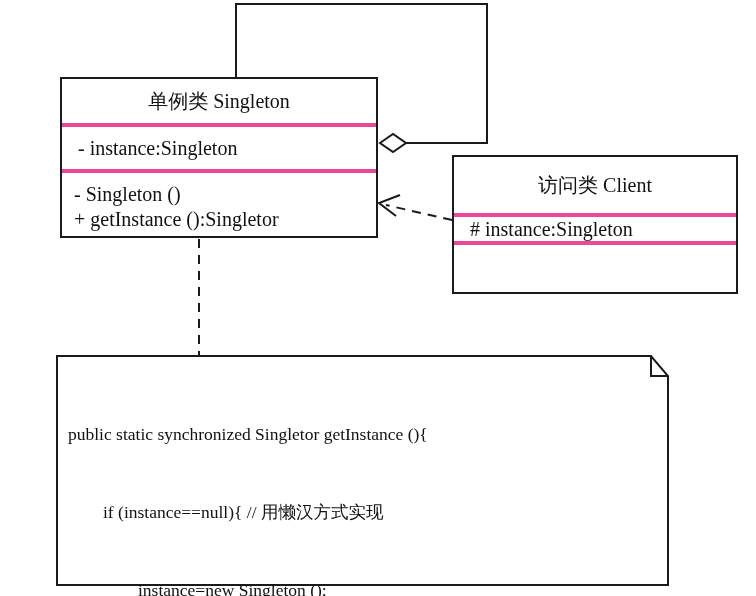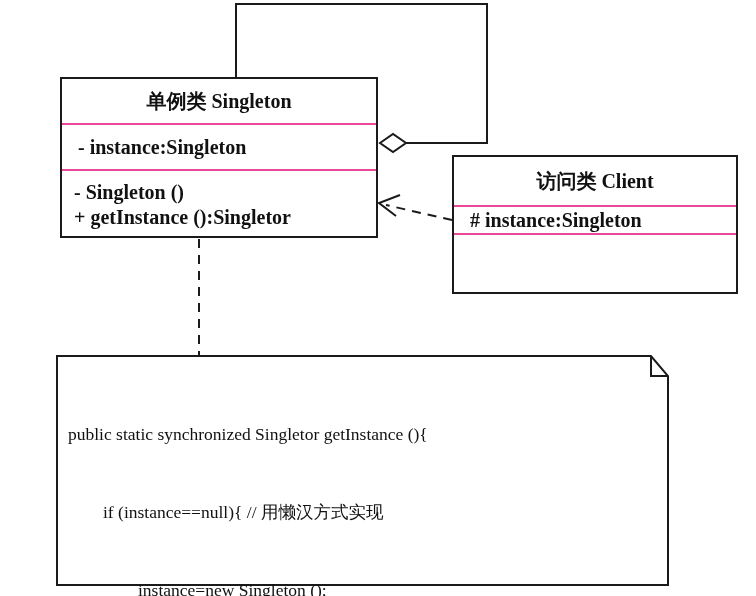--- a/index.html
+++ b/index.html
@@ -13,29 +13,28 @@
   }
   .canvas { position: absolute; left: 0; top: 0; width: 756px; height: 596px; }
   svg.lines { position: absolute; left: 0; top: 0; width: 756px; height: 596px; }
 
   
   .uml-class {
     position: absolute;
     border: 2px solid #1a1a1a;
     background: #ffffff;
     box-sizing: border-box;
-    font-weight: bold;
   }
   .uml-class .title {
     display: flex; align-items: center; justify-content: center;
     font-size: 20px;
     box-sizing: border-box;
   }
   .uml-class .section {
-    border-top: 2px solid #ec4899;
+    border-top: 4px solid #ec4899;
     box-sizing: border-box;
   }
   .uml-class .attr-row {
     display: flex; align-items: center;
     padding-left: 16px;
     font-size: 20px;
     height: 100%;
     box-sizing: border-box;
   }
   .uml-class .method-list {
@@ -43,21 +42,21 @@
     font-size: 20px;
     line-height: 25px;
   }
 
   .singleton-class { left: 60px; top: 77px; width: 318px; height: 161px; }
   .singleton-class .title   { height: 44px; }
   .singleton-class .attrs   { height: 46px; }
   .singleton-class .methods { height: 67px; }
 
   .client-class { left: 452px; top: 155px; width: 286px; height: 139px; }
-  .client-class .title   { height: 48px; }
+  .client-class .title   { height: 56px; }
   .client-class .attrs   { height: 28px; }
   .client-class .methods { height: 43px; }
 
   
   .code-note-text {
     position: absolute;
     left: 57px; top: 356px;
     width: 611px; height: 260px;
     padding: 13px 0 0 11px;
     box-sizing: border-box;

